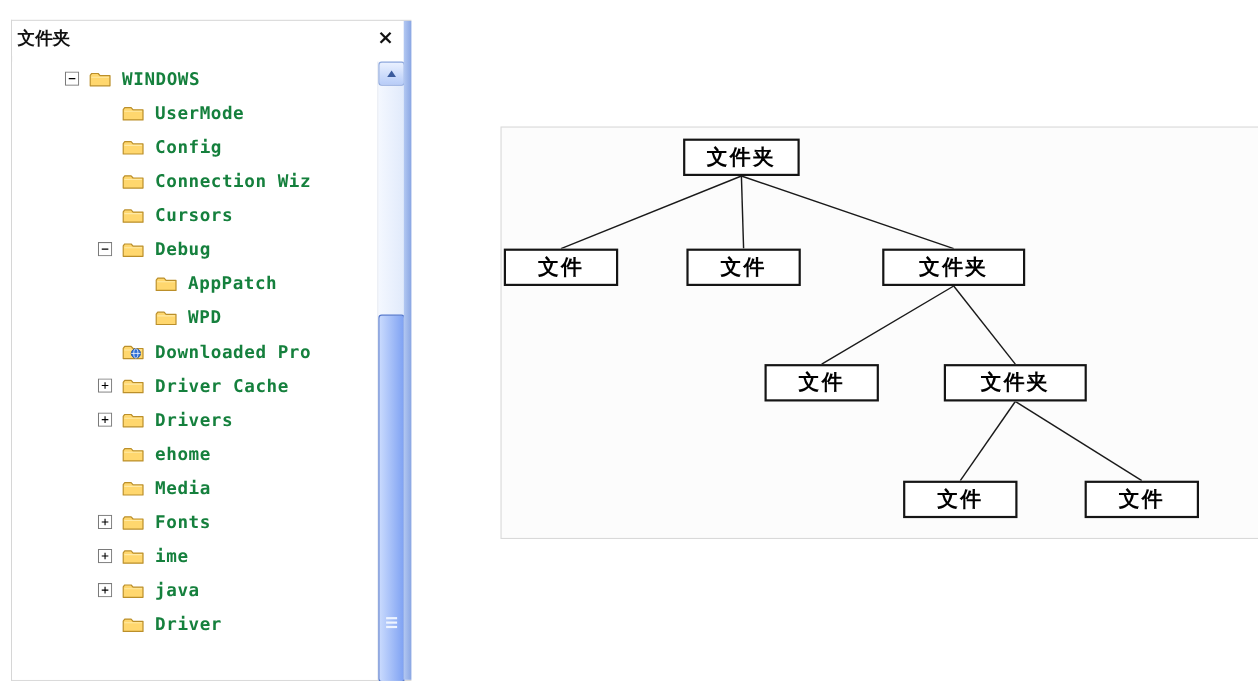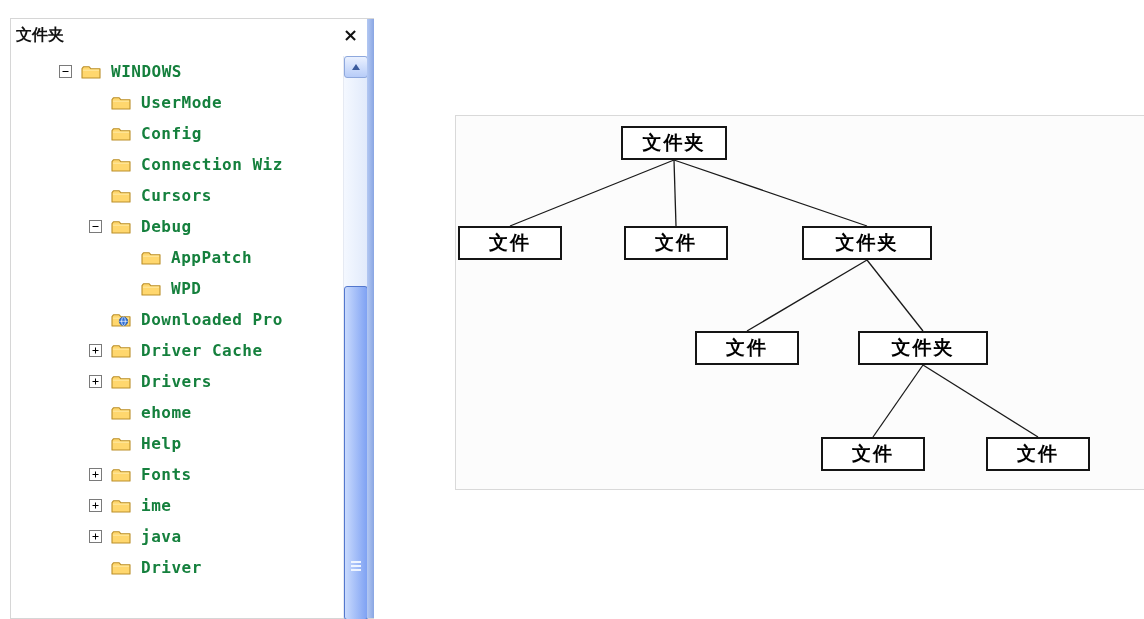--- a/index.html
+++ b/index.html
@@ -246,21 +246,21 @@
       </div>
       <div class="tree-row">
         <span class="spacer" style="width: 78px;"></span>
         <span class="slot"></span>
         <span class="icon">
           <svg width="20" height="16" viewBox="0 0 20 16">
             <path d="M1 14 L1 4.6 L2.4 2.8 L8.2 2.8 L10 4.8 L19 4.8 L19 14 Z" fill="#ffd76e" stroke="#bb8f2a" stroke-width="1.1" stroke-linejoin="round"></path>
             <line x1="2" y1="6.2" x2="18" y2="6.2" stroke="#ffeaa6" stroke-width="1"></line>
           </svg>
         </span>
-        <span class="label">Help</span>
+        <span class="label">Media</span>
       </div>
       <div class="tree-row">
         <span class="spacer" style="width: 78px;"></span>
         <span class="slot">
           <svg width="13" height="13">
             <rect x="0.5" y="0.5" width="12" height="12" fill="#fff" stroke="#7a7a7a"></rect>
             <line x1="3.5" y1="6.5" x2="9.5" y2="6.5" stroke="#000"></line>
             <line x1="6.5" y1="3.5" x2="6.5" y2="9.5" stroke="#000"></line>
           </svg>
         </span>

